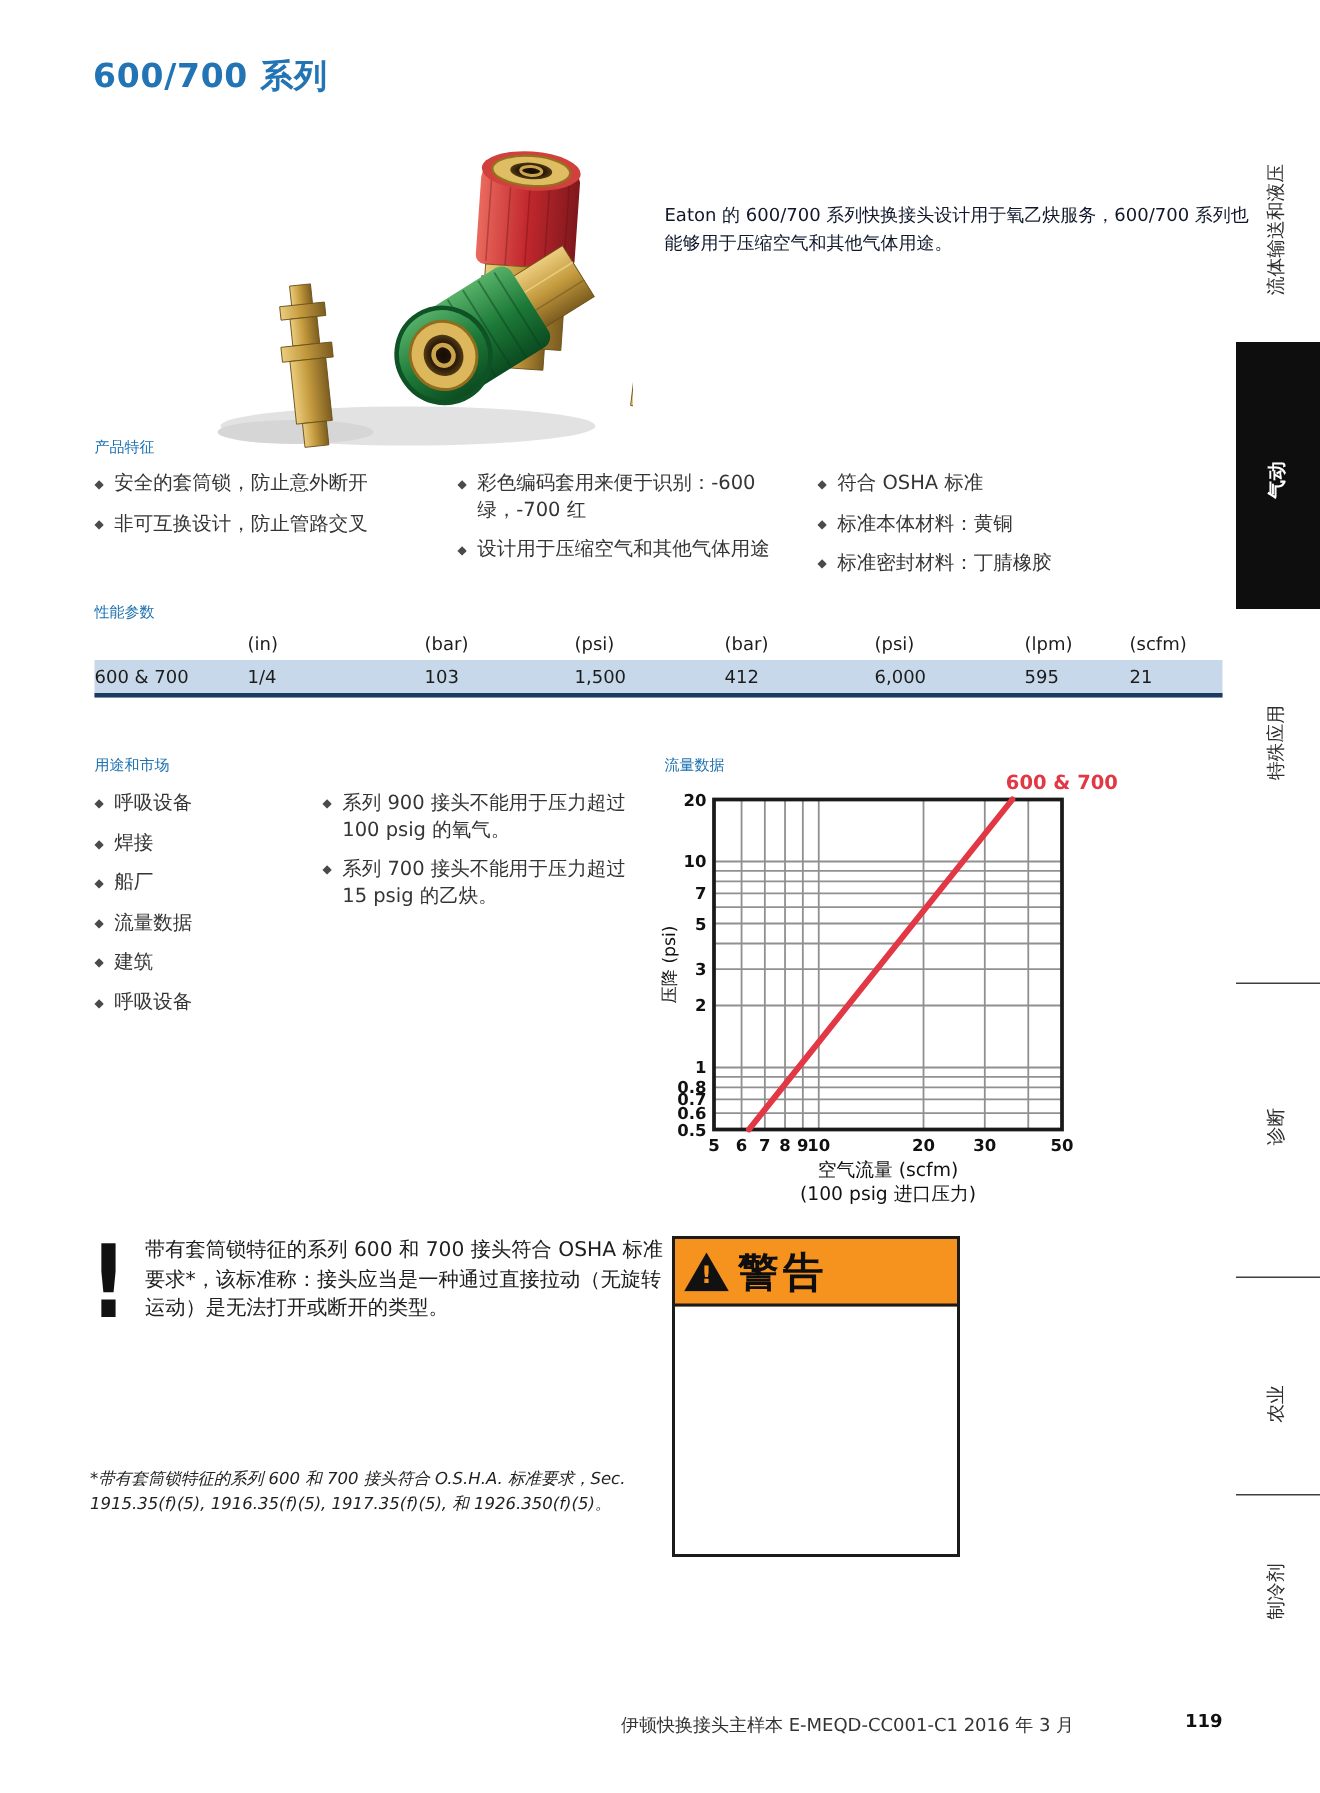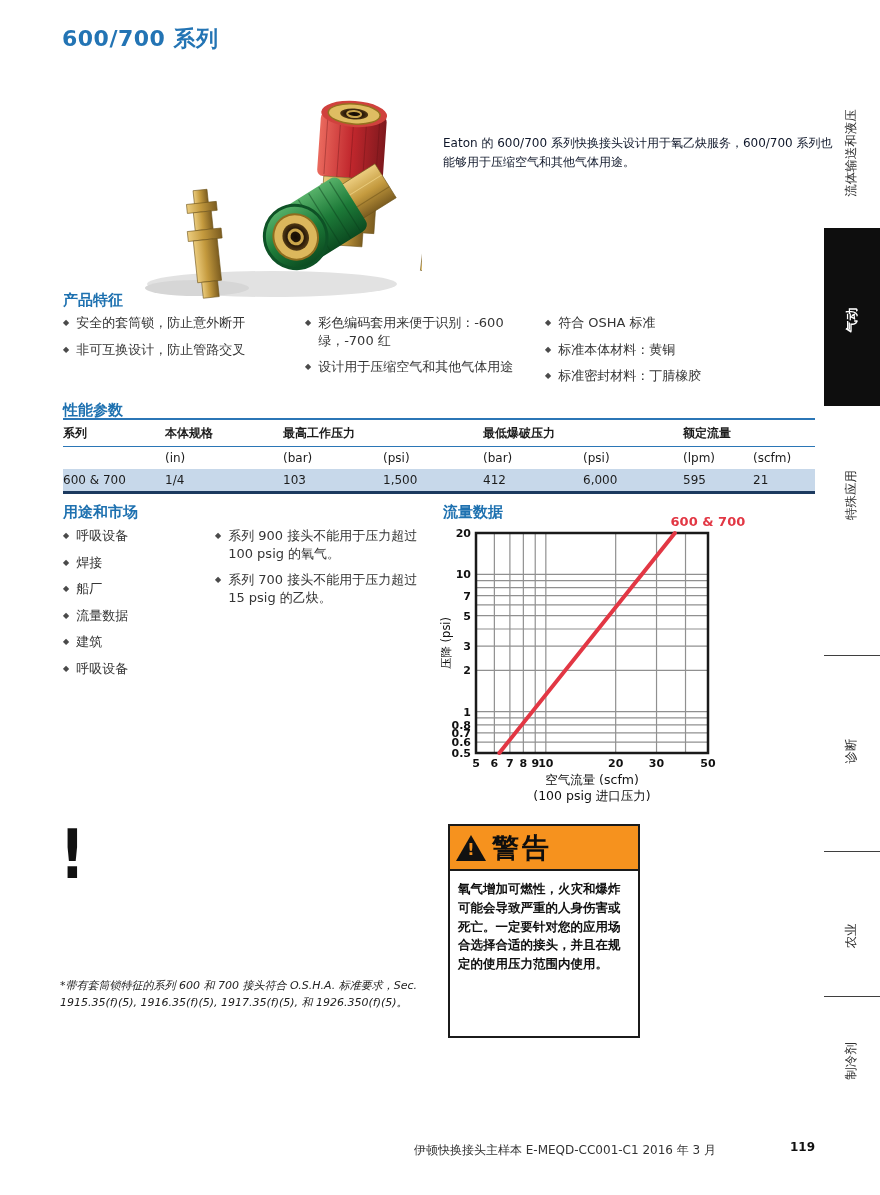--- a/index.html
+++ b/index.html
@@ -3,25 +3,25 @@
 <meta charset="utf-8">
 <style>
   html,body{margin:0;padding:0;}
   body{
     width:880px;height:1195px;position:relative;background:#ffffff;
     font-family:"DejaVu Sans","Liberation Sans",sans-serif;color:#2e2e2e;
     overflow:hidden;
   }
   .abs{position:absolute;}
   
-  .page-title{left:62px;top:24px;font-size:22px;font-weight:bold;color:#2374b4;letter-spacing:0.5px;}
+  .page-title{left:62px;top:36px;font-size:22px;font-weight:bold;color:#2374b4;letter-spacing:0.5px;}
   
   .intro{left:443px;top:122px;width:398px;font-size:12px;line-height:1.55;color:#0f172a;}
   
-  .sec-head{font-size:15px;font-weight:bold;color:#1e71b0;}
+  .sec-head{font-size:10px;font-weight:normal;color:#1e71b0;}
   
   .bi{display:flex;gap:7px;margin-bottom:9px;line-height:1.35;font-size:13px;color:#353535;}
   .blt{font-size:8px;margin-top:4px;color:#4a4a4a;flex:0 0 auto;}
   
   .ptable{left:63px;top:418px;width:752px;font-size:12px;color:#1c1c1c;}
   .thead{display:grid;grid-template-columns:102px 118px 200px 200px 132px;
          border-top:2px solid #2b76b6;border-bottom:1px solid #2b76b6;
          padding:5px 0 4px;font-weight:bold;}
   .tunits,.trow{display:grid;grid-template-columns:102px 118px 100px 100px 100px 100px 70px 62px;}
   .tunits{padding:4px 0;}
@@ -181,27 +181,20 @@
       <span>标准本体材料：黄铜</span>
     </div>
   <div class="bi">
       <span class="blt">◆</span>
       <span>标准密封材料：丁腈橡胶</span>
     </div>
 </div>
 
 <div class="abs sec-head" style="left:63px;top:401px;">性能参数</div>
 <div class="abs ptable">
-  <div class="thead">
-    <span>系列</span>
-    <span>本体规格</span>
-    <span>最高工作压力</span>
-    <span>最低爆破压力</span>
-    <span>额定流量</span>
-  </div>
   <div class="tunits">
     <span></span>
     <span>(in)</span>
     <span>(bar)</span>
     <span>(psi)</span>
     <span>(bar)</span>
     <span>(psi)</span>
     <span>(lpm)</span>
     <span>(scfm)</span>
   </div>
@@ -306,30 +299,30 @@
       <text x="33" y="245" text-anchor="end" font-size="11" font-weight="bold" fill="#111">0.5</text>
       <polyline points="61.3,241.0 236.9,21.0" fill="none" stroke="#e23744" stroke-width="4" stroke-linecap="round"></polyline>
       <text x="269.9011391720543" y="14" text-anchor="middle" font-size="13" font-weight="bold" fill="#e23744">600 &amp; 700</text>
       <text x="12" y="131" transform="rotate(-90 12 131)" text-anchor="middle" font-size="11.5" fill="#111">压降 (psi)</text>
       <text x="154" y="272" text-anchor="middle" font-size="12.5" fill="#111">空气流量 (scfm)</text>
       <text x="154" y="288" text-anchor="middle" font-size="12.5" fill="#111">(100 psig 进口压力)</text>
     </svg></div>
 
 <div class="abs note">
   <span class="bang">!</span>
+  <p>带有套筒锁特征的系列 600 和 700 接头符合 OSHA 标准要求*，该标准称：接头应当是一种通过直接拉动（无旋转运动）是无法打开或断开的类型。</p>
 </div>
 
 <div class="abs warnbox">
   <div class="warnhead">
     <span class="warn-tri">
         <b>!</b>
       </span>
     <span class="wtitle">警告</span>
   </div>
-  <div class="warnbody">氧气增加可燃性，火灾和爆炸可能会导致严重的人身伤害或死亡。一定要针对您的应用场合选择合适的接头，并且在规定的使用压力范围内使用。</div>
 </div>
 
 <div class="abs footnote">*带有套筒锁特征的系列 600 和 700 接头符合 O.S.H.A. 标准要求，Sec. 1915.35(f)(5), 1916.35(f)(5), 1917.35(f)(5), 和 1926.350(f)(5)。</div>
 
 <div class="abs footer-text">伊顿快换接头主样本 E-MEQD-CC001-C1 2016 年 3 月</div>
 <div class="abs page-num">119</div>
 
 <div class="abs vwrap" style="left:851px;top:150px;"><span>流体输送和液压</span></div>
 <div class="abs side-tab"></div>
 <div class="abs vwrap on" style="left:852px;top:317px;"><span>气动</span></div>

